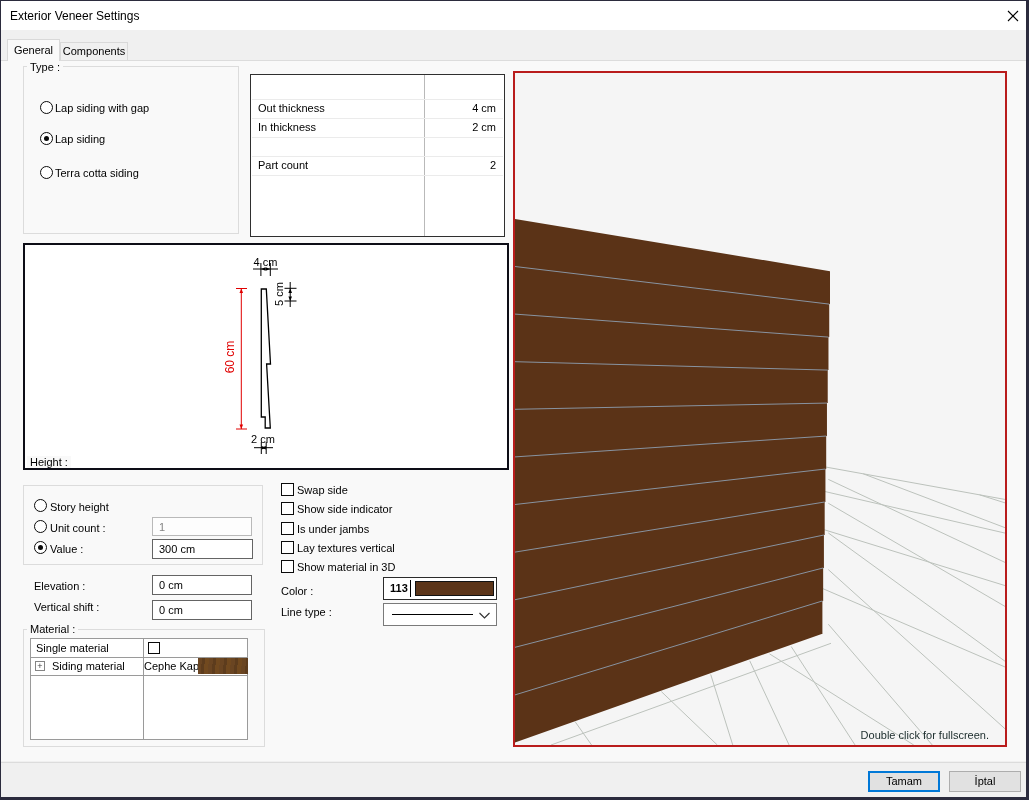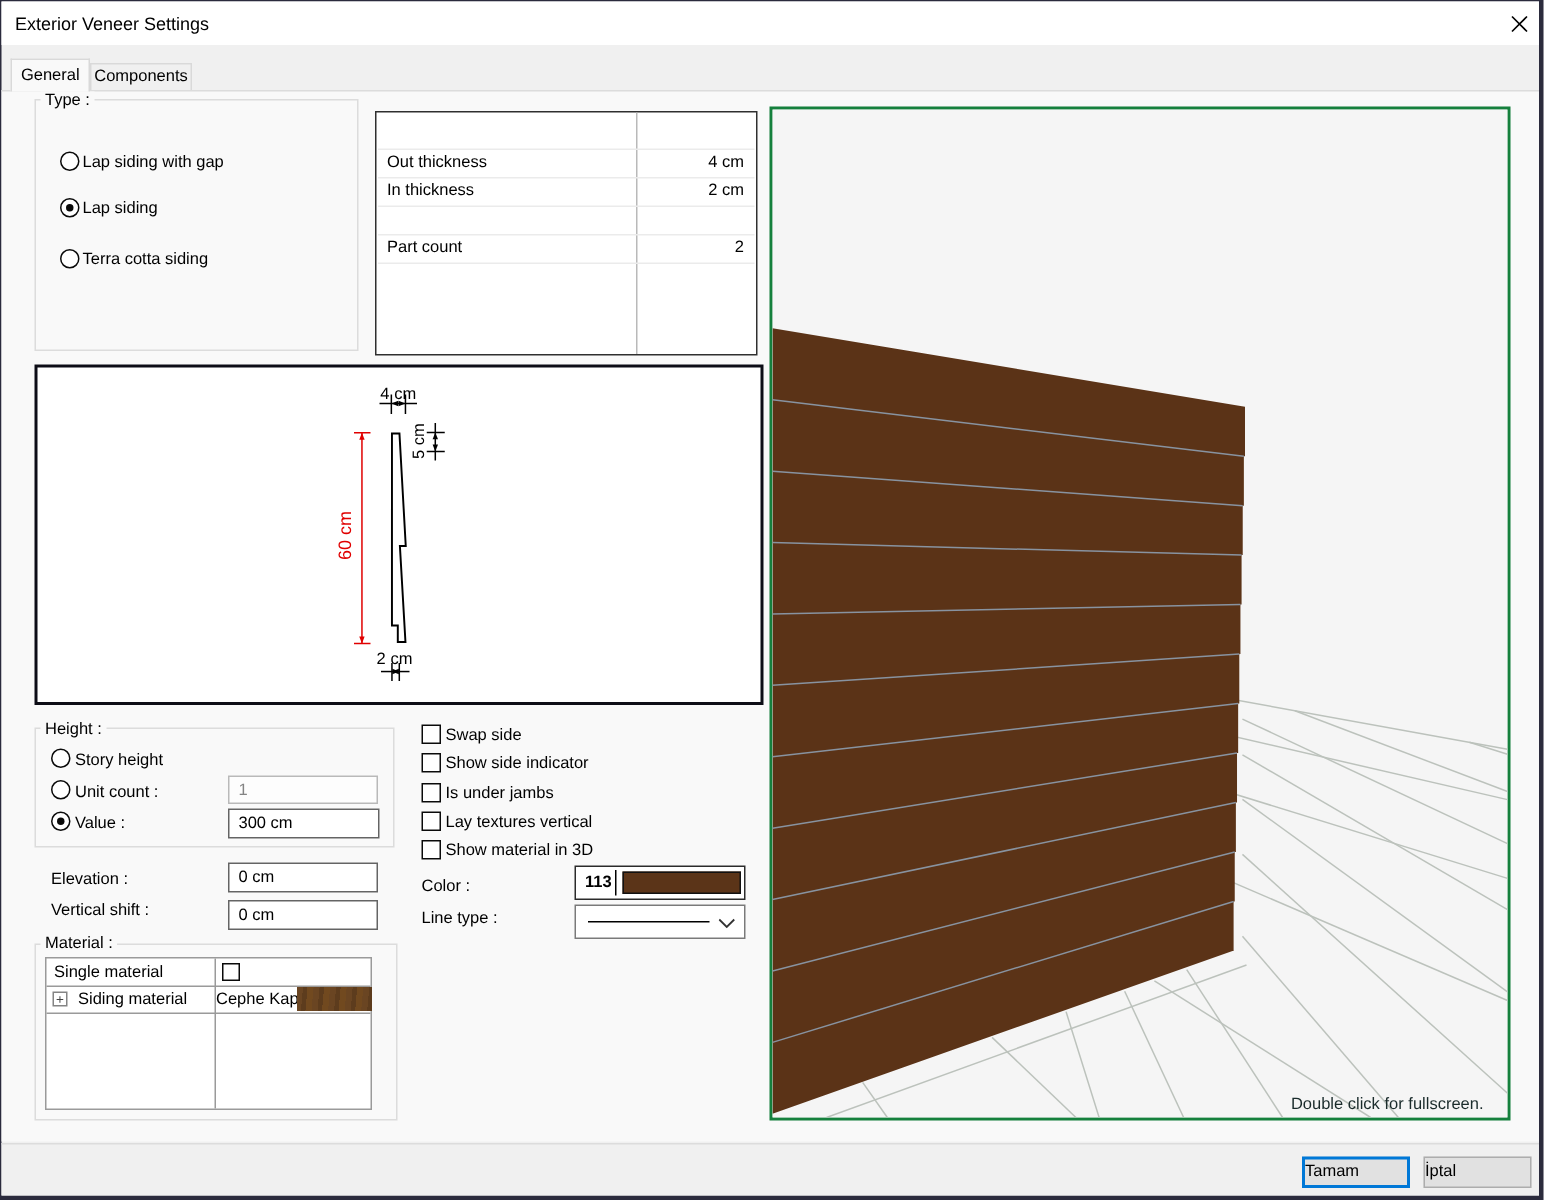--- a/index.html
+++ b/index.html
@@ -20,23 +20,23 @@
 .txt { position:absolute; background:#fff; border:1px solid #646464; font-size:11px; padding-left:6px; display:flex; align-items:center; }
 #proptable { position:absolute; left:249px; top:73px; width:255px; height:163px; background:#fff; border:1px solid #2f2f2f; }
 #proptable .row { position:absolute; left:1px; width:251px; height:19px; line-height:19px; }
 #proptable .name { position:absolute; left:6px; }
 #proptable .val { position:absolute; right:7px; }
 #coldiv { position:absolute; left:173px; top:0; width:1px; height:161px; background:#b9b9b9; }
 .rowsep { position:absolute; left:1px; width:251px; height:1px; background:#ebebeb; }
 #selrow { position:absolute; left:2px; top:5px; width:251px; height:17px; background:#0e7ad6; outline:1px dotted #04213d; color:#fff; line-height:17px; }
 #diagpanel { position:absolute; left:22px; top:242px; width:486px; height:227px; background:#fff; border:2px solid #0d0d16; }
 #mattable { position:absolute; left:29px; top:637px; width:218px; height:102px; background:#fff; border:1px solid #9a9a9a; }
-#panel3d { position:absolute; left:512px; top:70px; width:494px; height:676px; border:2px solid #15803d; background:#f5f5f5; }
+#panel3d { position:absolute; left:512px; top:70px; width:494px; height:676px; border:2px solid #b91c1c; background:#f5f5f5; }
 #botbar { position:absolute; left:0; top:761px; width:100%; height:35px; background:#f0f0f0; border-top:1px solid #dcdcdc; }
-.btn { position:absolute; height:21px; background:#e1e1e1; border:1px solid #adadad; font-size:11px; text-align:left; line-height:19px; }
+.btn { position:absolute; height:21px; background:#e1e1e1; border:1px solid #adadad; font-size:11px; text-align:center; line-height:19px; }
 #btn-ok { left:867px; top:770px; width:72px; border:2px solid #0078d7; line-height:17px; }
 #btn-cancel { left:948px; top:770px; width:72px; }
 </style></head>
 <body>
 <div id="dlg">
   <div id="titlebar">
       <span class="t">Exterior Veneer Settings</span>
     <div id="close" style="right:2px;"><svg width="22" height="22">
           <path d="M6,6 L16,16 M16,6 L6,16" stroke="#000" stroke-width="1.1"></path>
         </svg></div>
@@ -103,21 +103,21 @@
 <path d="M216.3,43.5 L218.1,48.1 L214.5,48.1 Z" fill="#e00000"></path>
 <path d="M216.3,184 L214.5,179.4 L218.1,179.4 Z" fill="#e00000"></path>
 <text x="240.5" y="21" text-anchor="middle" font-family="Liberation Sans, sans-serif" font-size="11" fill="#000">4 cm</text>
 <text x="238" y="197.5" text-anchor="middle" font-family="Liberation Sans, sans-serif" font-size="11" fill="#000">2 cm</text>
 <text x="257.7" y="49" text-anchor="middle" font-family="Liberation Sans, sans-serif" font-size="11" fill="#000" transform="rotate(-90 257.7 49)">5 cm</text>
 <text x="208.7" y="112" text-anchor="middle" font-family="Liberation Sans, sans-serif" font-size="12" fill="#e00000" transform="rotate(-90 208.7 112)">60 cm</text>
 </svg>
     </div>
 
   <div class="gb" style="left:22px;top:484px;width:240px;height:80px;"></div>
-  <div class="gl" style="left:26px;top:479px;">Height :</div>
+  <div class="gl" style="left:26px;top:455px;">Height :</div>
   <div class="radio" style="left:33px;top:498px;"></div>
     <div class="lbl" style="left:49px;top:500px;">Story height</div>
   <div class="radio" style="left:33px;top:519px;"></div>
     <div class="lbl" style="left:49px;top:521px;">Unit count :</div>
   <div class="radio sel" style="left:33px;top:540px;"></div>
     <div class="lbl" style="left:49px;top:542px;">Value :</div>
   <div class="txt" style="left:151px;top:516px;width:100px;height:19px;border-color:#b9b9b9;color:#838383;background:#fdfdfd;">1</div>
   <div class="txt" style="left:151px;top:538px;width:101px;height:20px;text-align:center;">300 cm</div>
 
   <div class="lbl" style="left:33px;top:579px;">Elevation :</div>

